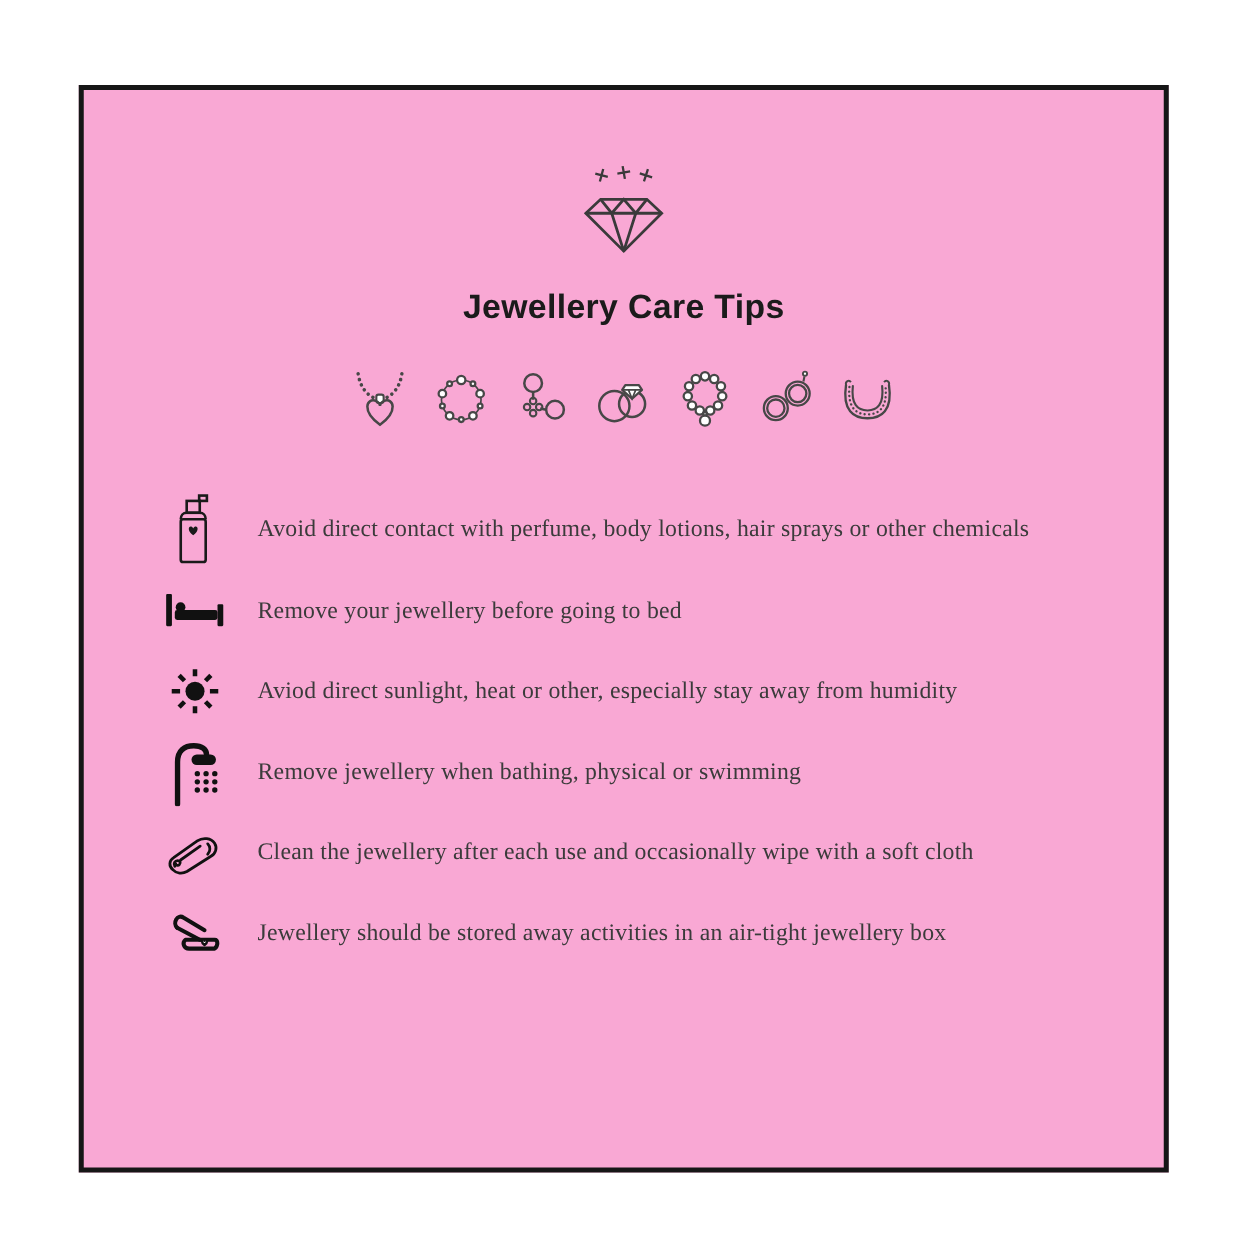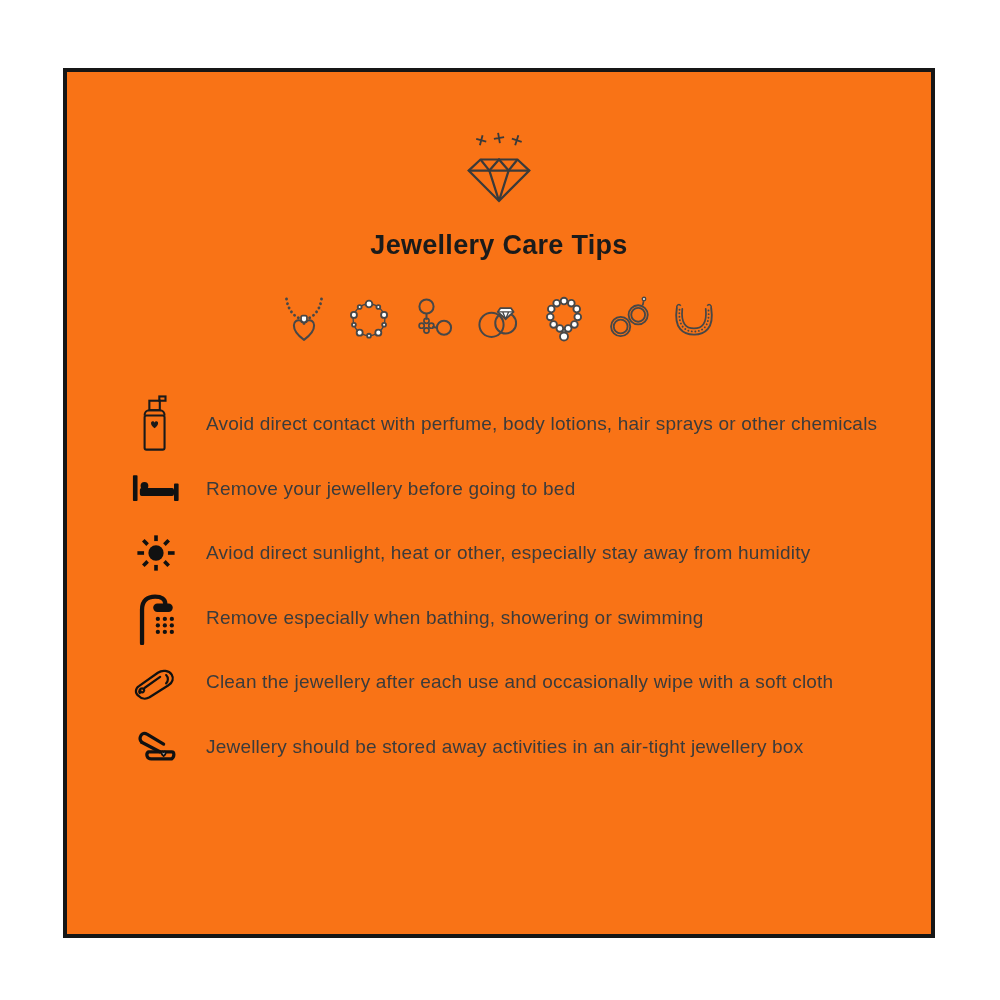--- a/index.html
+++ b/index.html
@@ -2,36 +2,36 @@
 <html style="--background: #ffffff; --border: #161616; --title: #1b1b1b; --text: #3b3b3b; --icon: #141414; --jewellery-icon-stroke: #474747;"><head>
 <meta charset="utf-8">
 <style>
   html,body{margin:0;padding:0;}
   body{
     width:1000px;height:1000px;background:var(--background,#fff);
     font-family:"Liberation Sans",sans-serif;position:relative;overflow:hidden;
   }
   .frame{
     position:absolute;left:63px;top:68px;width:864px;height:862px;
-    border:4px solid var(--border,#161616);background:#f97316;
+    border:4px solid var(--border,#161616);background:#f9a8d4;
   }
   .diamond-wrap{position:absolute;left:0;top:60px;width:100%;display:flex;justify-content:center;}
   .title{
     position:absolute;left:0;top:158px;width:100%;text-align:center;
     font-size:27px;font-weight:700;color:var(--title,#1b1b1b);letter-spacing:.3px;
   }
   .jewellery-row{
     position:absolute;left:0;top:222px;width:100%;
     display:flex;justify-content:center;align-items:center;gap:15px;
   }
   .jewellery-row .jicon{width:50px;height:50px;display:flex;align-items:center;justify-content:center;}
   .tips{position:absolute;left:65px;top:320px;right:30px;}
   .tip-row{display:flex;align-items:center;height:64.5px;}
   .tip-icon{width:48px;height:64px;display:flex;align-items:center;justify-content:center;flex:0 0 48px;margin-right:26px;}
-  .tip-text{font-size:19px;color:var(--text,#3b3b3b);letter-spacing:.2px;white-space:nowrap;}
+  .tip-text{font-size:19px;color:var(--text,#3b3b3b);letter-spacing:.2px;white-space:nowrap;font-family:Liberation Serif, serif;}
   svg{display:block;}
   .jstroke{stroke:var(--jewellery-icon-stroke,#474747);}
 </style>
 </head>
 <body>
 
 <div class="frame">
 
   <div class="diamond-wrap">
     <svg width="74" height="72" viewBox="0 0 100 97" fill="none" stroke="#3a3a3a" stroke-width="3">
@@ -207,21 +207,21 @@
               <circle cx="39" cy="30" r="2.3"></circle>
             <circle cx="24" cy="37" r="2.3"></circle>
               <circle cx="31.5" cy="37" r="2.3"></circle>
               <circle cx="39" cy="37" r="2.3"></circle>
             <circle cx="24" cy="44" r="2.3"></circle>
               <circle cx="31.5" cy="44" r="2.3"></circle>
               <circle cx="39" cy="44" r="2.3"></circle>
           </g>
         </svg>
       </span>
-      <span class="tip-text">Remove especially when bathing, showering or swimming</span>
+      <span class="tip-text">Remove jewellery when bathing, physical or swimming</span>
     </div>
 
 
     <div class="tip-row">
       <span class="tip-icon">
         <svg width="48" height="40" viewBox="0 0 52 42" fill="none" stroke="#111" stroke-width="2.4" stroke-linecap="round" stroke-linejoin="round">
           <path d="M7,36 C3,33 3.5,28 7.5,25.5 L28,11 C33,7.5 40,8.5 43,13 C45.5,17 44,22 39.5,24.5 L19,37.5 C15,39.8 10,39.3 7,36 Z"></path>
           <path d="M8.5,33 C7,30.5 8.5,28 11,28 C13,28 14,30 12.5,31.5 C11.5,32.6 9.8,32.3 9.4,31"></path>
           <path d="M37,13.5 C39.5,16 39.5,20 37,22.5"></path>
           <path d="M13.5,27.5 L30.5,15.5"></path>

